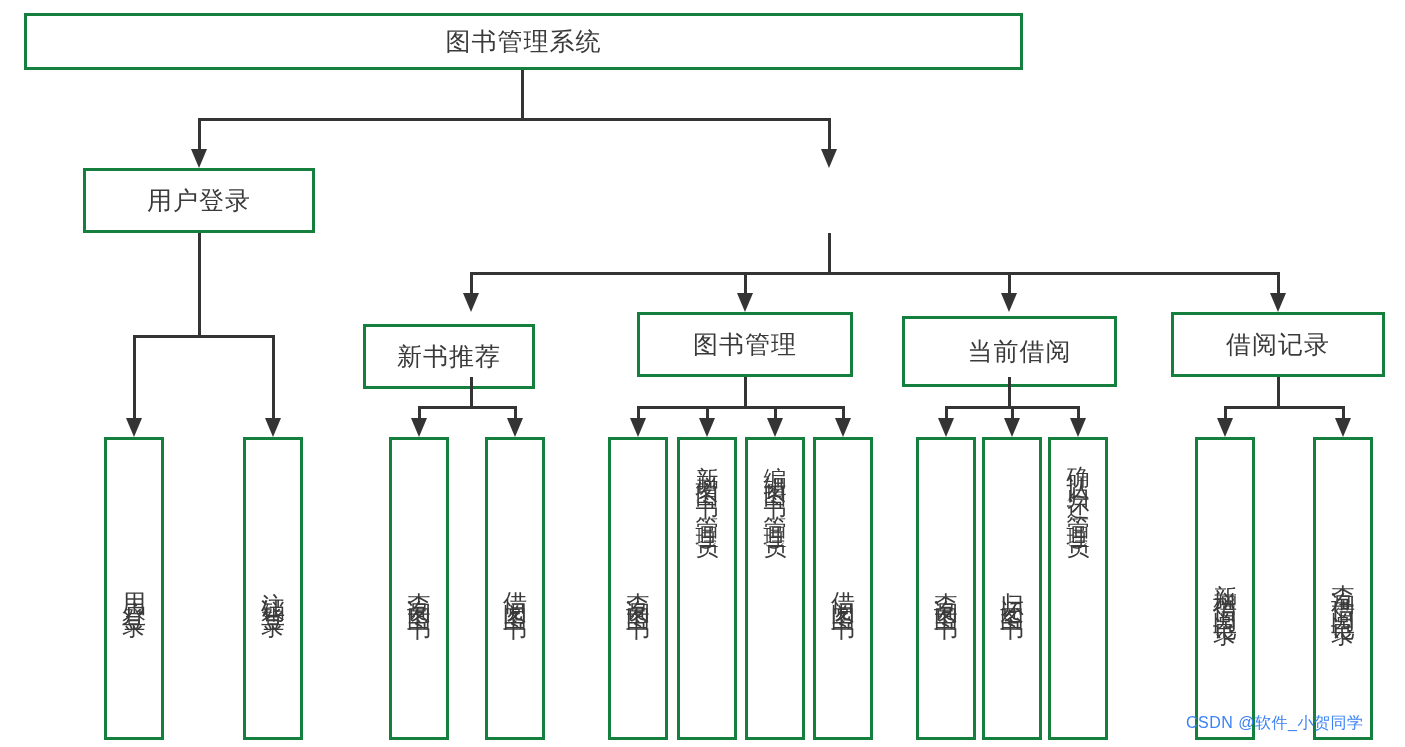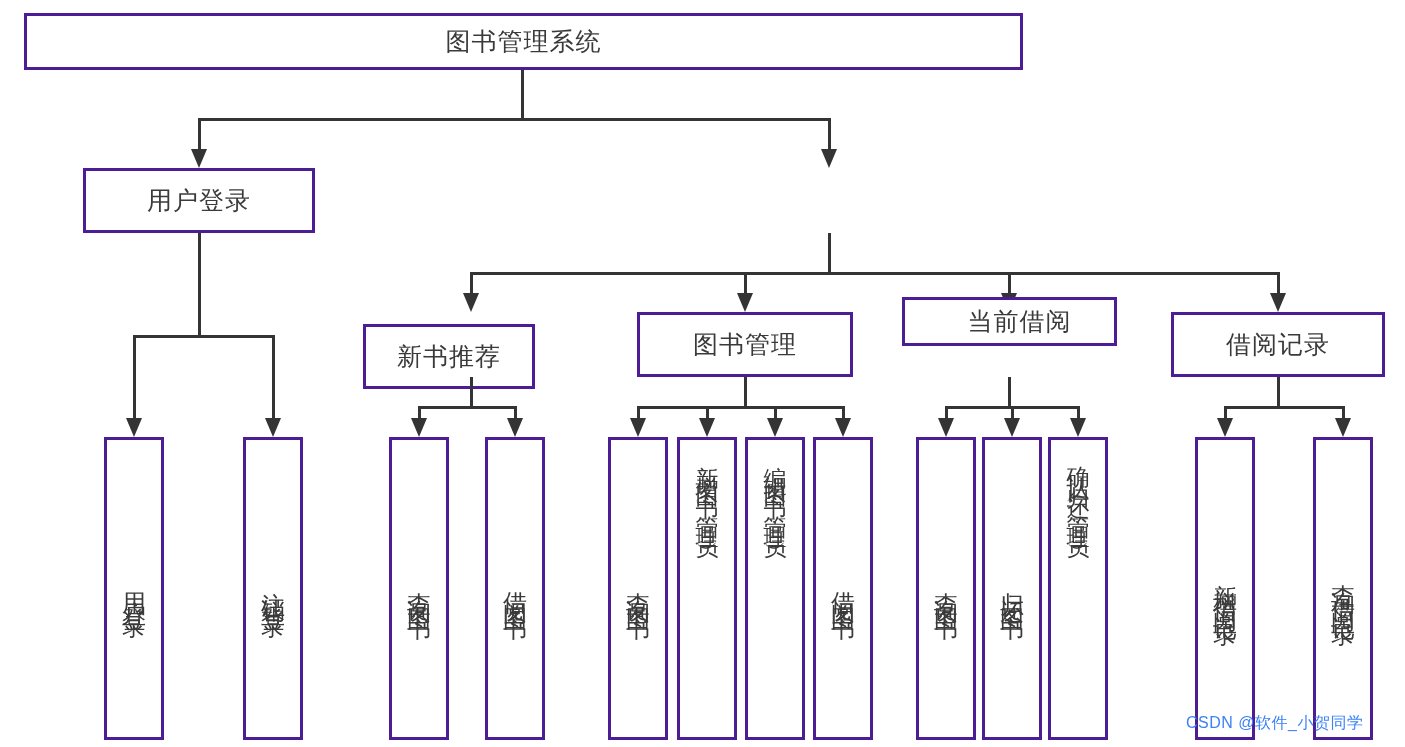--- a/index.html
+++ b/index.html
@@ -8,21 +8,21 @@
     width: 1405px;
     height: 747px;
     background: #ffffff;
     overflow: hidden;
     font-family: "Liberation Sans", "DejaVu Sans", sans-serif;
     color: #3a3a3a;
   }
   .node {
     position: absolute;
     box-sizing: border-box;
-    border: 3px solid #4c1d95;
+    border: 3px solid #15803d;
     background: #ffffff;
     display: flex;
     align-items: center;
     justify-content: center;
   }
   .hlabel {
     font-size: 25px;
     letter-spacing: 1px;
     white-space: nowrap;
     line-height: 1;
@@ -100,21 +100,21 @@
   <div class="ah" style="left:1001px; top:293px;"></div>
   <div class="vl" style="left:1277px; top:272px; height:25px;"></div>
   <div class="ah" style="left:1270px; top:293px;"></div>
 
   <div class="node" style="left:363px; top:312px; width:172px; height:65px;margin-top:12px;">
     <span class="hlabel">新书推荐</span>
   </div>
   <div class="node" style="left:637px; top:312px; width:216px; height:65px;">
     <span class="hlabel">图书管理</span>
   </div>
-  <div class="node" style="left:902px; top:297px; width:215px; height:49px;padding-left:20px;">
+  <div class="node" style="left:902px; top:316px; width:215px; height:71px;padding-left:20px;">
     <span class="hlabel">当前借阅</span>
   </div>
   <div class="node" style="left:1171px; top:312px; width:214px; height:65px;">
     <span class="hlabel">借阅记录</span>
   </div>
 
   <div class="vl" style="left:470px; top:377px; height:29px;"></div>
   <div class="hl" style="left:418px; top:406px; width:98px;"></div>
   <div class="vl" style="left:418px; top:406px; height:15px;"></div>
   <div class="ah" style="left:411px; top:418px;"></div>

